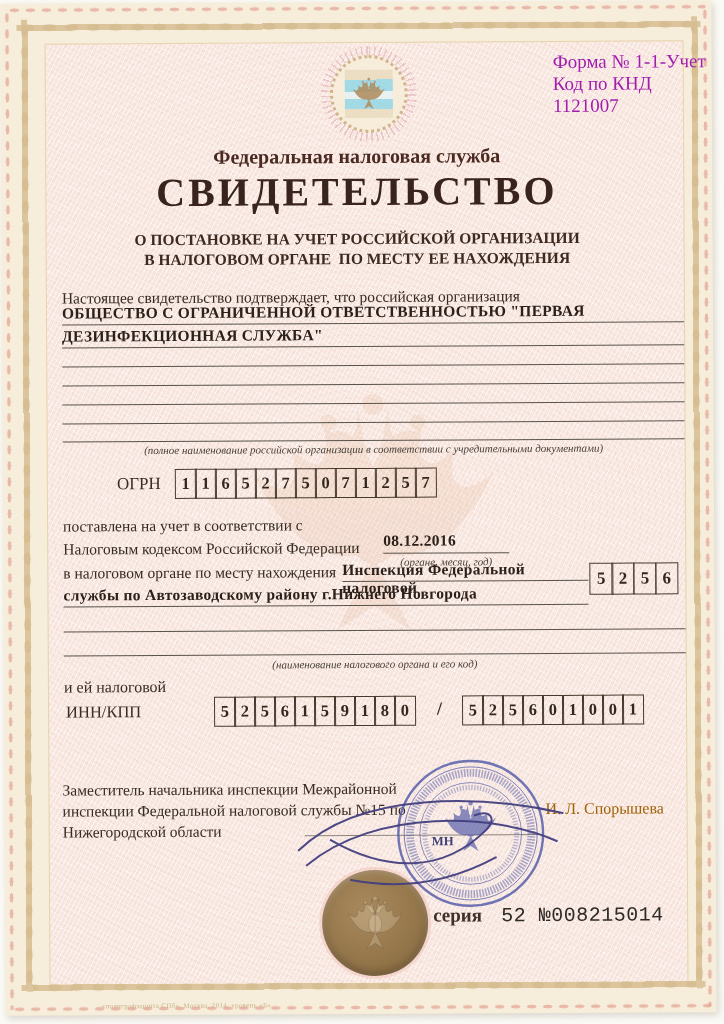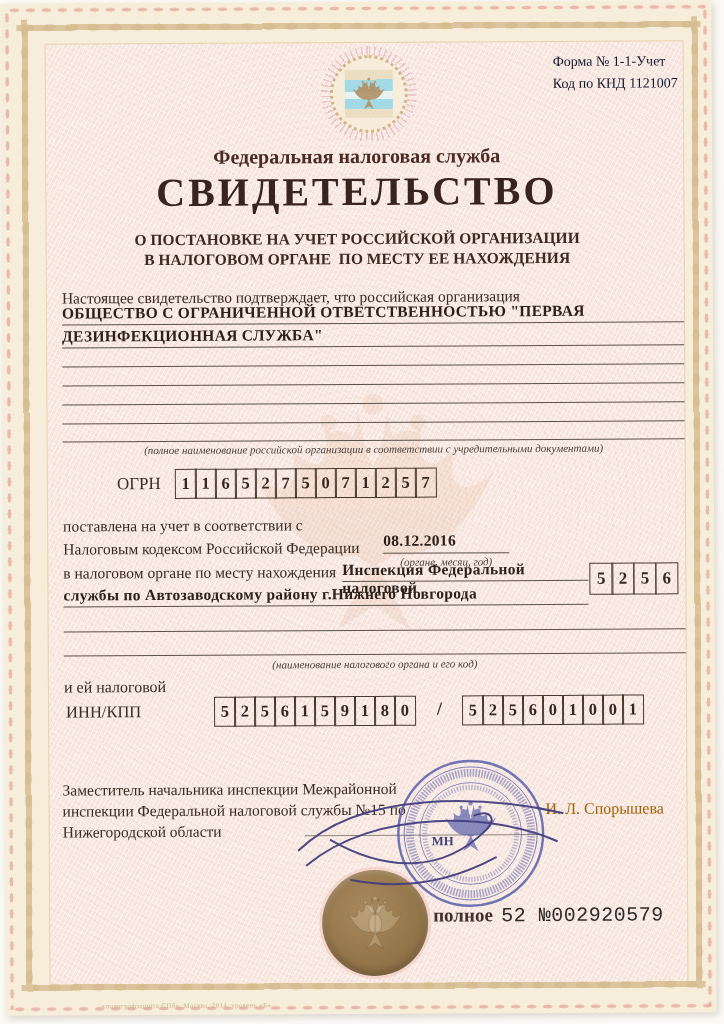--- a/index.html
+++ b/index.html
@@ -96,21 +96,21 @@
   <div class="wave-h" style="bottom:20px;left:16px;right:11px"></div>
   <div class="wave-v" style="left:16px;top:16px;bottom:24px"></div>
   <div class="wave-v" style="right:9px;top:16px;bottom:24px"></div>
 
   <div id="inner"></div>
 
   <svg id="watermark" class="abs" viewBox="0 0 120 100">
     <use href="#dheagle" fill="#d99e76" opacity="0.15"></use>
   </svg>
 
-  <div class="abs serif" style="left:552px;top:50px;line-height:22px;font-size:14px;color:#0f172a">
+  <div class="abs serif" style="left:552px;top:50px;line-height:22px;font-size:19px;color:#a21caf">
     <div>Форма № 1-1-Учет</div>
     <div>Код по КНД 1121007</div>
   </div>
 
   <div id="emblem" class="abs">
     <div class="ring"></div>
     <div class="core">
       <svg viewBox="0 0 120 100" width="42" height="38">
         <use href="#dheagle" fill="#9f7b45" opacity="0.9"></use>
       </svg>
@@ -234,18 +234,18 @@
 
   <svg id="autograph" class="abs" viewBox="0 0 300 130">
     <g fill="none" stroke="#44407f" stroke-width="2" stroke-linecap="round" opacity="0.95">
       <path d="M8 88 C70 28 192 34 272 52"></path>
       <path d="M16 103 C85 46 205 52 266 80"></path>
       <path d="M40 78 C95 110 152 112 196 68 C206 57 200 48 184 54"></path>
       <path d="M60 118 C110 128 160 120 205 96"></path>
     </g>
   </svg>
 
-  <div class="abs serif" style="left:428px;top:903px;font-size:19px;font-weight:bold;color:#3f3129">полное</div>
-  <div id="series-value" class="abs" style="left:496px;top:903px">52 №002920579</div>
+  <div class="abs serif" style="left:428px;top:903px;font-size:19px;font-weight:bold;color:#3f3129">серия</div>
+  <div id="series-value" class="abs" style="left:496px;top:903px">52 №008215014</div>
 
   <div id="fine-print" class="abs" style="left:96px;top:999px">«полиграфзащита СПб», Москва, 2014, уровень «Б»</div>
 
 </div>
 
 </body></html>

